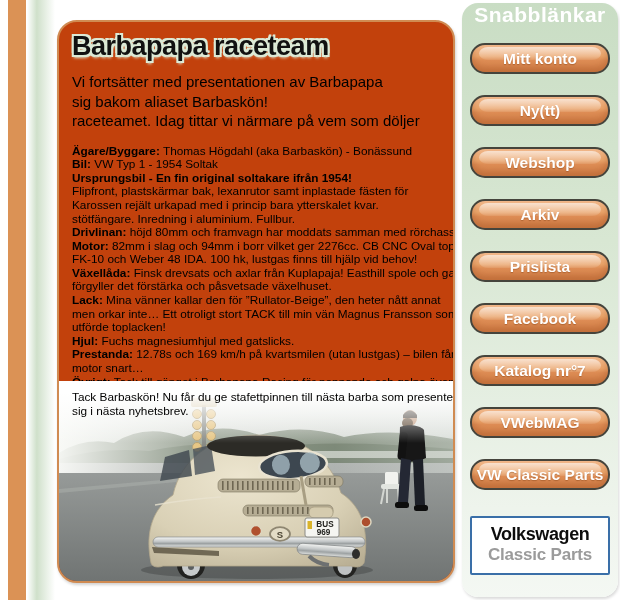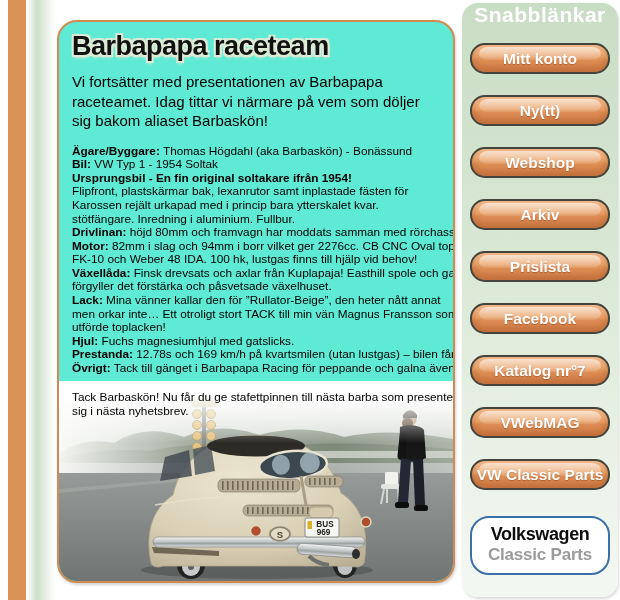--- a/index.html
+++ b/index.html
@@ -10,21 +10,21 @@
     -webkit-font-smoothing:antialiased;
   }
   
   .orange-bar{position:absolute;left:8px;top:0;width:18px;height:600px;background:#db9255;}
   .green-strip{position:absolute;left:27px;top:0;width:28px;height:600px;
     background:linear-gradient(to right,#ffffff 0%,#cfe0ca 35%,#ffffff 100%);}
 
   
   .card{
     position:absolute;left:57px;top:20px;width:394px;height:559px;
-    background:#5eead4;border:2px solid #d08b52;border-radius:20px;
+    background:#c2410c;border:2px solid #d08b52;border-radius:20px;
     box-shadow:1px 2px 3px rgba(0,0,0,.18);
   }
   .card-inner{position:absolute;inset:0;border-radius:18px;overflow:hidden;}
   .page-title{
     margin:9px 12px 0 13px;font-size:27px;font-weight:bold;color:#111;
     letter-spacing:-0.5px;line-height:1.15;
     text-shadow:2px 2px 0 #dcead6,-2px 2px 0 #dcead6,2px -2px 0 #dcead6,-2px -2px 0 #dcead6,0 3px 3px #dcead6;
   }
   .intro{margin:10px 12px 0 13px;font-size:15px;line-height:19.5px;color:#000;}
   .intro .line{white-space:nowrap;}
@@ -64,60 +64,61 @@
     padding:0;
   }
   .side-btn::before{
     content:"";position:absolute;left:7px;right:7px;top:2px;height:13px;border-radius:11px/8px;
     background:linear-gradient(rgba(255,255,255,.6),rgba(255,255,255,.08));pointer-events:none;
   }
   .side-btn .lbl{position:relative;z-index:1;}
 
   .vw-logo{
     margin:26px auto 0;width:140px;box-sizing:border-box;
-    background:#ffffff;border:2.5px solid #3a6fa8;border-radius:19px;
+    background:#ffffff;border:2.5px solid #3a6fa8;border-radius:2px;
     text-align:center;padding:6px 2px 8px;cursor:pointer;
   }
   .vw-logo .l1{font-size:18px;font-weight:bold;color:#0d0d0d;letter-spacing:-0.4px;line-height:21px;}
   .vw-logo .l2{font-size:17px;font-weight:bold;color:#9b9b9b;letter-spacing:-0.2px;line-height:20px;}
 </style>
 </head>
 <body>
 
 <div class="orange-bar"></div>
 <div class="green-strip"></div>
 
 <div class="card">
   <div class="card-inner">
 
     <div class="page-title">Barbapapa raceteam</div>
 
     <div class="intro">
       <div class="line">Vi fortsätter med presentationen av Barbapapa</div>
+        <div class="line">sig bakom aliaset Barbaskön!</div>
         <div class="line">raceteamet. Idag tittar vi närmare på vem som döljer</div>
-        <div class="line">sig bakom aliaset Barbaskön!</div>
     </div>
 
     <div class="details">
       <div class="detail-line"><b>Ägare/Byggare:</b><span> Thomas Högdahl (aka Barbaskön) - Bonässund</span></div>
         <div class="detail-line"><b>Bil:</b><span> VW Typ 1 - 1954 Soltak</span></div>
         <div class="detail-line"><b>Ursprungsbil - En fin original soltakare ifrån 1954!</b><span></span></div>
         <div class="detail-line"><b></b><span>Flipfront, plastskärmar bak, lexanrutor samt inplastade fästen för</span></div>
         <div class="detail-line"><b></b><span>Karossen rejält urkapad med i princip bara ytterskalet kvar.</span></div>
         <div class="detail-line"><b></b><span>stötfängare. Inredning i aluminium. Fullbur.</span></div>
         <div class="detail-line"><b>Drivlinan:</b><span> höjd 80mm och framvagn har moddats samman med rörchassit.</span></div>
         <div class="detail-line"><b>Motor:</b><span> 82mm i slag och 94mm i borr vilket ger 2276cc. CB CNC Oval toppar,</span></div>
         <div class="detail-line"><b></b><span>FK-10 och Weber 48 IDA. 100 hk, lustgas finns till hjälp vid behov!</span></div>
         <div class="detail-line"><b>Växellåda:</b><span> Finsk drevsats och axlar från Kuplapaja! Easthill spole och gavlar</span></div>
         <div class="detail-line"><b></b><span>förgyller det förstärka och påsvetsade växelhuset.</span></div>
         <div class="detail-line"><b>Lack:</b><span> Mina vänner kallar den för ”Rullator-Beige”, den heter nått annat</span></div>
         <div class="detail-line"><b></b><span>men orkar inte… Ett otroligt stort TACK till min vän Magnus Fransson som</span></div>
         <div class="detail-line"><b></b><span>utförde toplacken!</span></div>
         <div class="detail-line"><b>Hjul:</b><span> Fuchs magnesiumhjul med gatslicks.</span></div>
         <div class="detail-line"><b>Prestanda:</b><span> 12.78s och 169 km/h på kvartsmilen (utan lustgas) – bilen får ny</span></div>
+        <div class="detail-line"><b></b><span>motor snart…</span></div>
         <div class="detail-line"><b>Övrigt:</b><span> Tack till gänget i Barbapapa Racing för peppande och galna äventyr!</span></div>
     </div>
 
     <div class="photo">
       <svg width="394" height="200" viewBox="0 0 394 200" aria-hidden="true">
         <defs>
           <linearGradient id="sky" x1="0" y1="0" x2="0" y2="1">
             <stop offset="0" stop-color="#f3f4f1"></stop>
               <stop offset="1" stop-color="#c3c9c4"></stop>
           </linearGradient>

